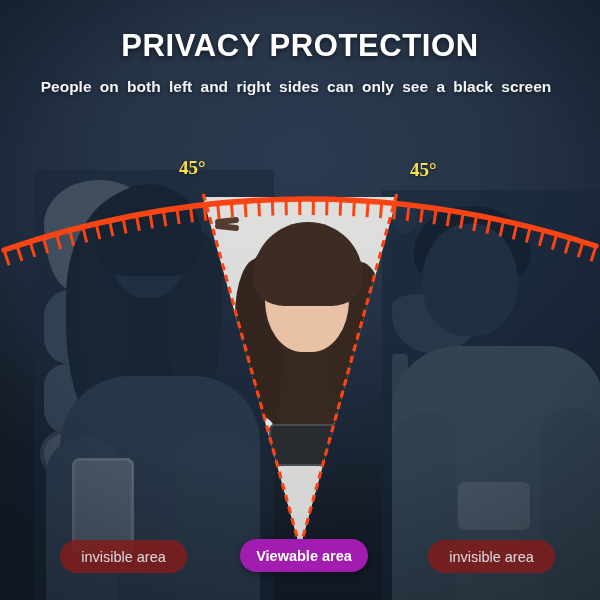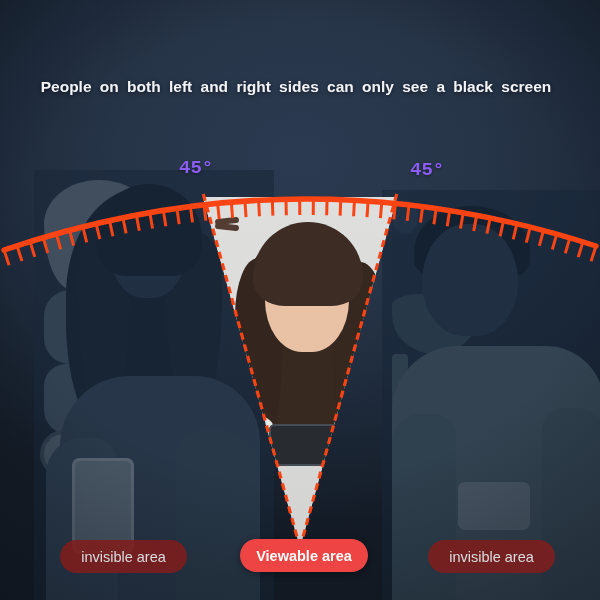--- a/index.html
+++ b/index.html
@@ -357,22 +357,22 @@
     color: #f2f4f7;
     word-spacing: 4px;
     text-shadow: 0 1px 4px rgba(0,0,0,0.55);
     font-family: "Liberation Sans", sans-serif;
   }
 
   .angle-label {
     position: absolute;
     font-size: 19px;
     font-weight: bold;
-    color: #8b5cf6;
-    font-family: Liberation Mono, monospace;
+    color: #fde047;
+    font-family: Liberation Serif, serif;
     text-shadow: 0 1px 3px rgba(0,0,0,0.4);
   }
   #angle-left  { left: 179px; top: 157px; }
   #angle-right { left: 410px; top: 159px; }
 
   
   .pill {
     position: absolute;
     height: 33px;
     border-radius: 17px;
@@ -382,21 +382,21 @@
     font-size: 14.5px;
     font-family: "Liberation Sans", sans-serif;
     box-sizing: border-box;
   }
   .pill-muted {
     background: #7f1d1d;
     color: #f2f2f2;
     opacity: 0.88;
   }
   .pill-accent {
-    background: #ef4444;
+    background: #a21caf;
     color: #ffffff;
     font-weight: bold;
     box-shadow: 0 2px 7px rgba(0,0,0,0.35);
   }
   #pill-left  { left: 60px;  top: 540px; width: 127px; }
   #pill-center{ left: 240px; top: 539px; width: 128px; }
   #pill-right { left: 428px; top: 540px; width: 127px; }
 </style>
 </head>
 <body>
@@ -534,20 +534,21 @@
         <line x1="516.89" y1="223.84" x2="513.21" y2="239.41" stroke="#fb4413" stroke-width="3" stroke-linecap="butt"></line>
         <line x1="530.20" y1="227.08" x2="526.30" y2="242.60" stroke="#fb4413" stroke-width="3" stroke-linecap="butt"></line>
         <line x1="543.46" y1="230.50" x2="539.35" y2="245.97" stroke="#fb4413" stroke-width="3" stroke-linecap="butt"></line>
         <line x1="556.67" y1="234.11" x2="552.35" y2="249.52" stroke="#fb4413" stroke-width="3" stroke-linecap="butt"></line>
         <line x1="569.83" y1="237.90" x2="565.30" y2="253.24" stroke="#fb4413" stroke-width="3" stroke-linecap="butt"></line>
         <line x1="582.94" y1="241.86" x2="578.21" y2="257.15" stroke="#fb4413" stroke-width="3" stroke-linecap="butt"></line>
         <line x1="596.00" y1="246.00" x2="591.08" y2="261.23" stroke="#fb4413" stroke-width="3" stroke-linecap="butt"></line>
       </g>
   </svg>
 
+  <div id="title">PRIVACY PROTECTION</div>
   <div id="subtitle">People on both left and right sides can only see a black screen</div>
 
   <div class="angle-label" id="angle-left">45°</div>
   <div class="angle-label" id="angle-right">45°</div>
 
   <div class="pill pill-muted" id="pill-left">invisible area</div>
   <div class="pill pill-accent" id="pill-center">Viewable area</div>
   <div class="pill pill-muted" id="pill-right">invisible area</div>
 
 </div>

